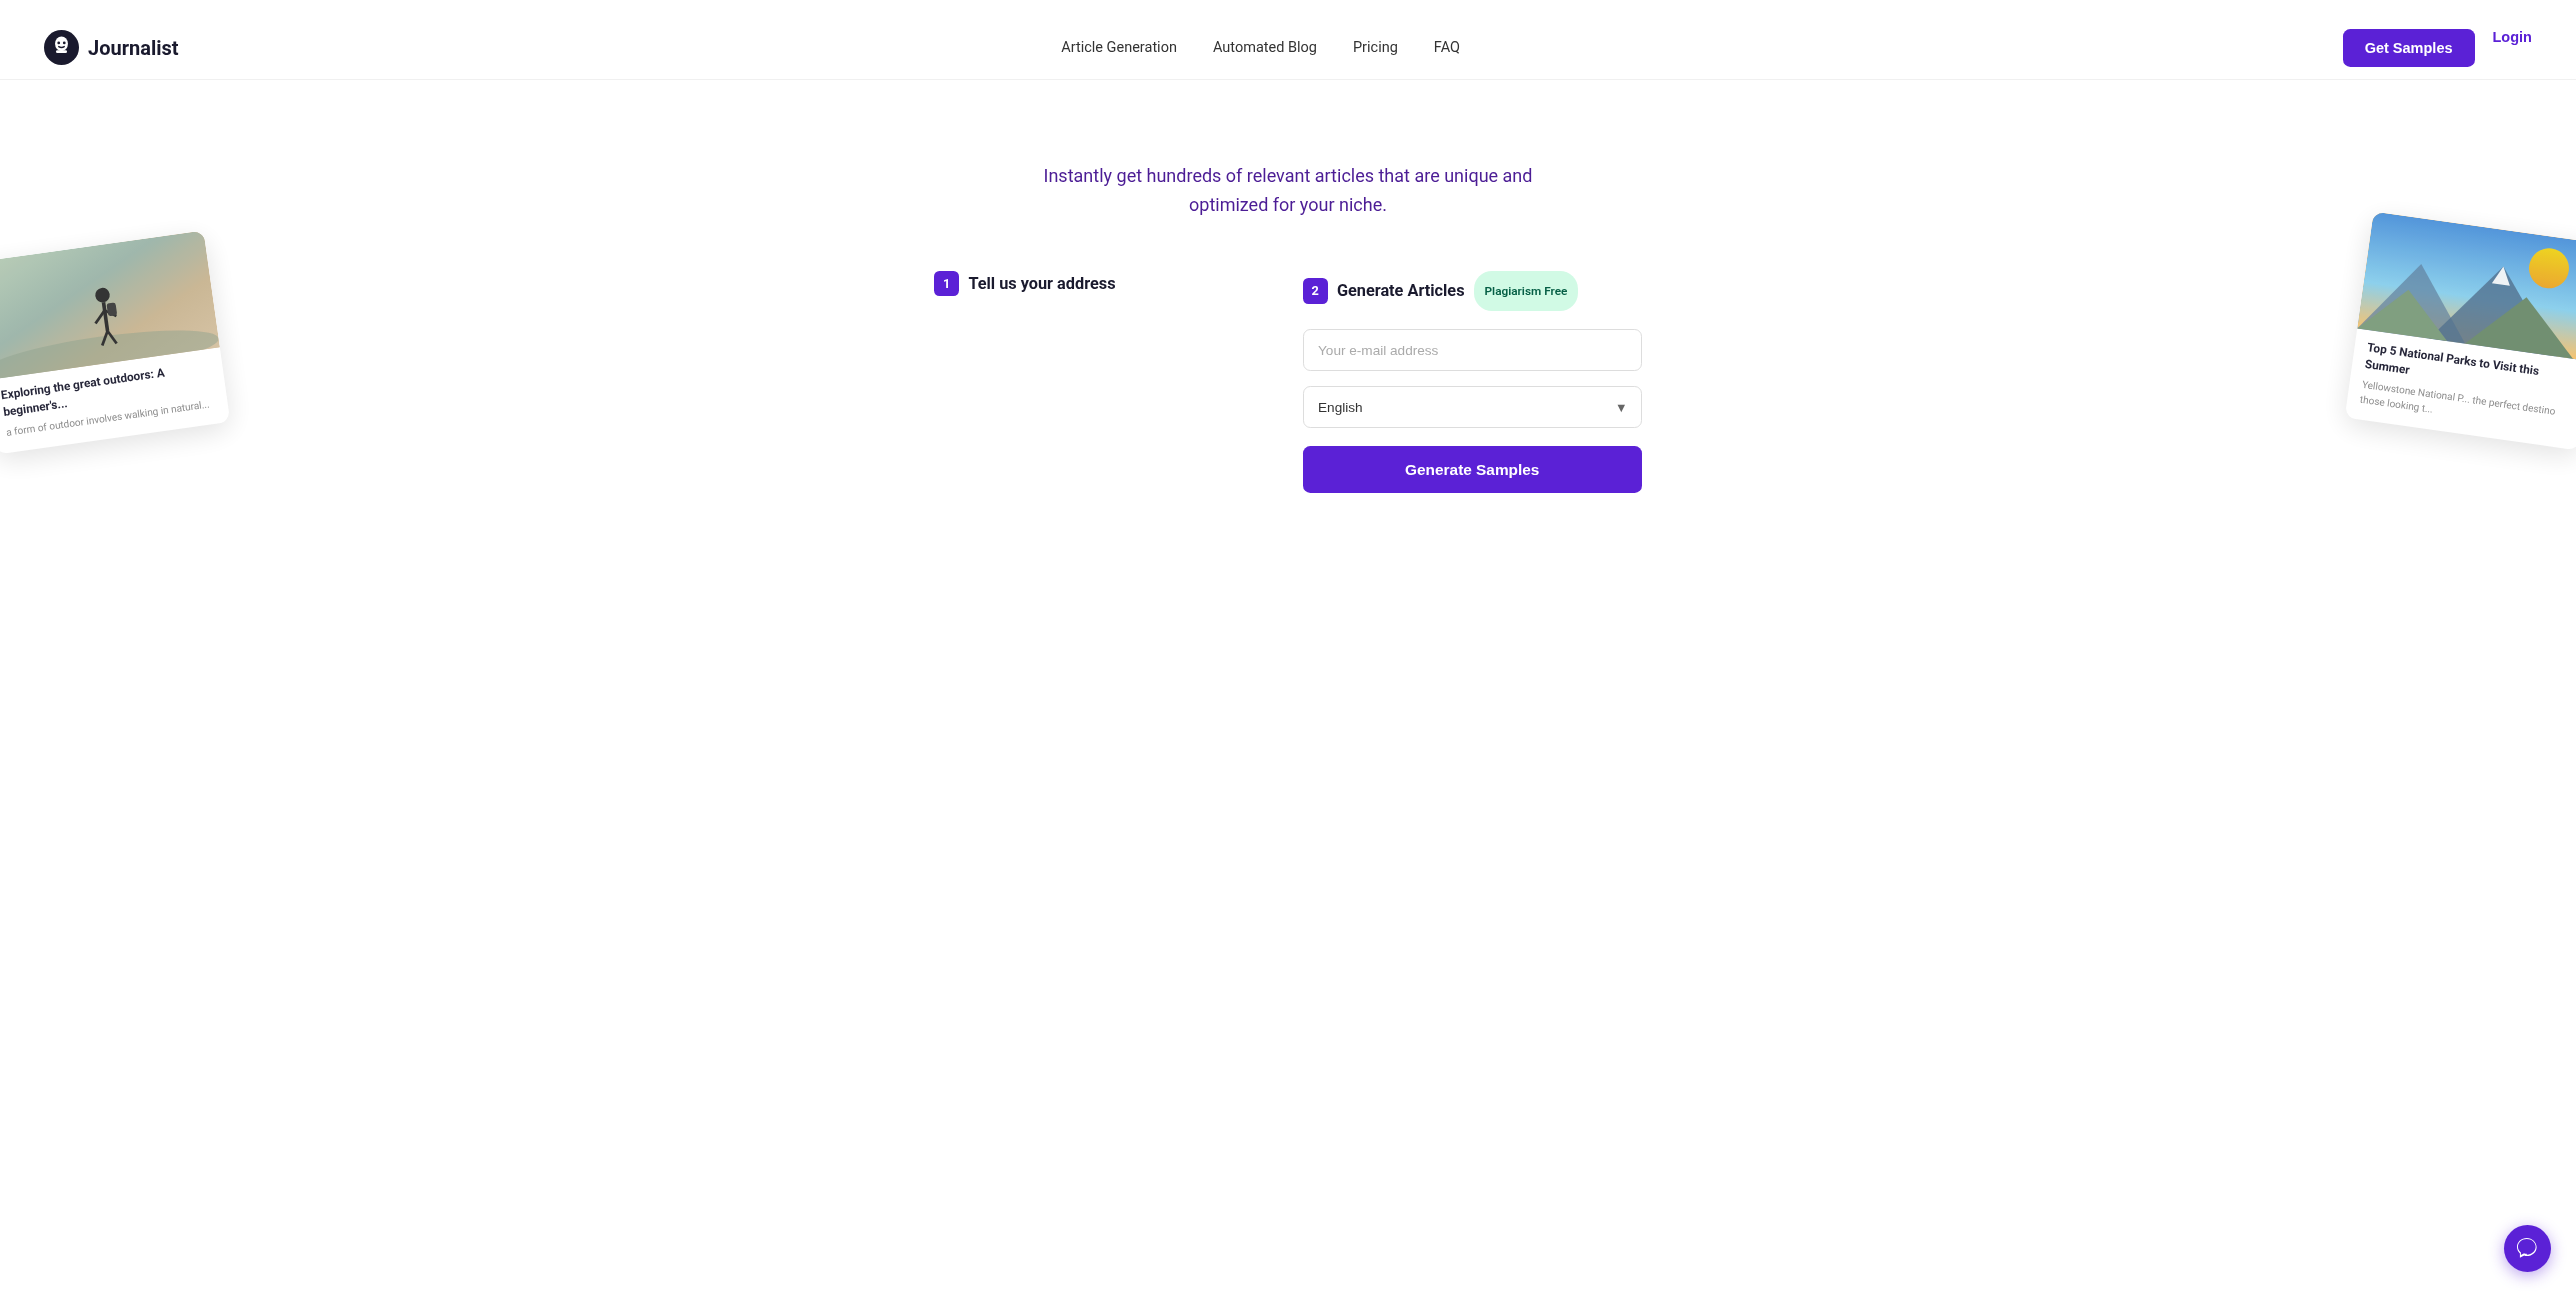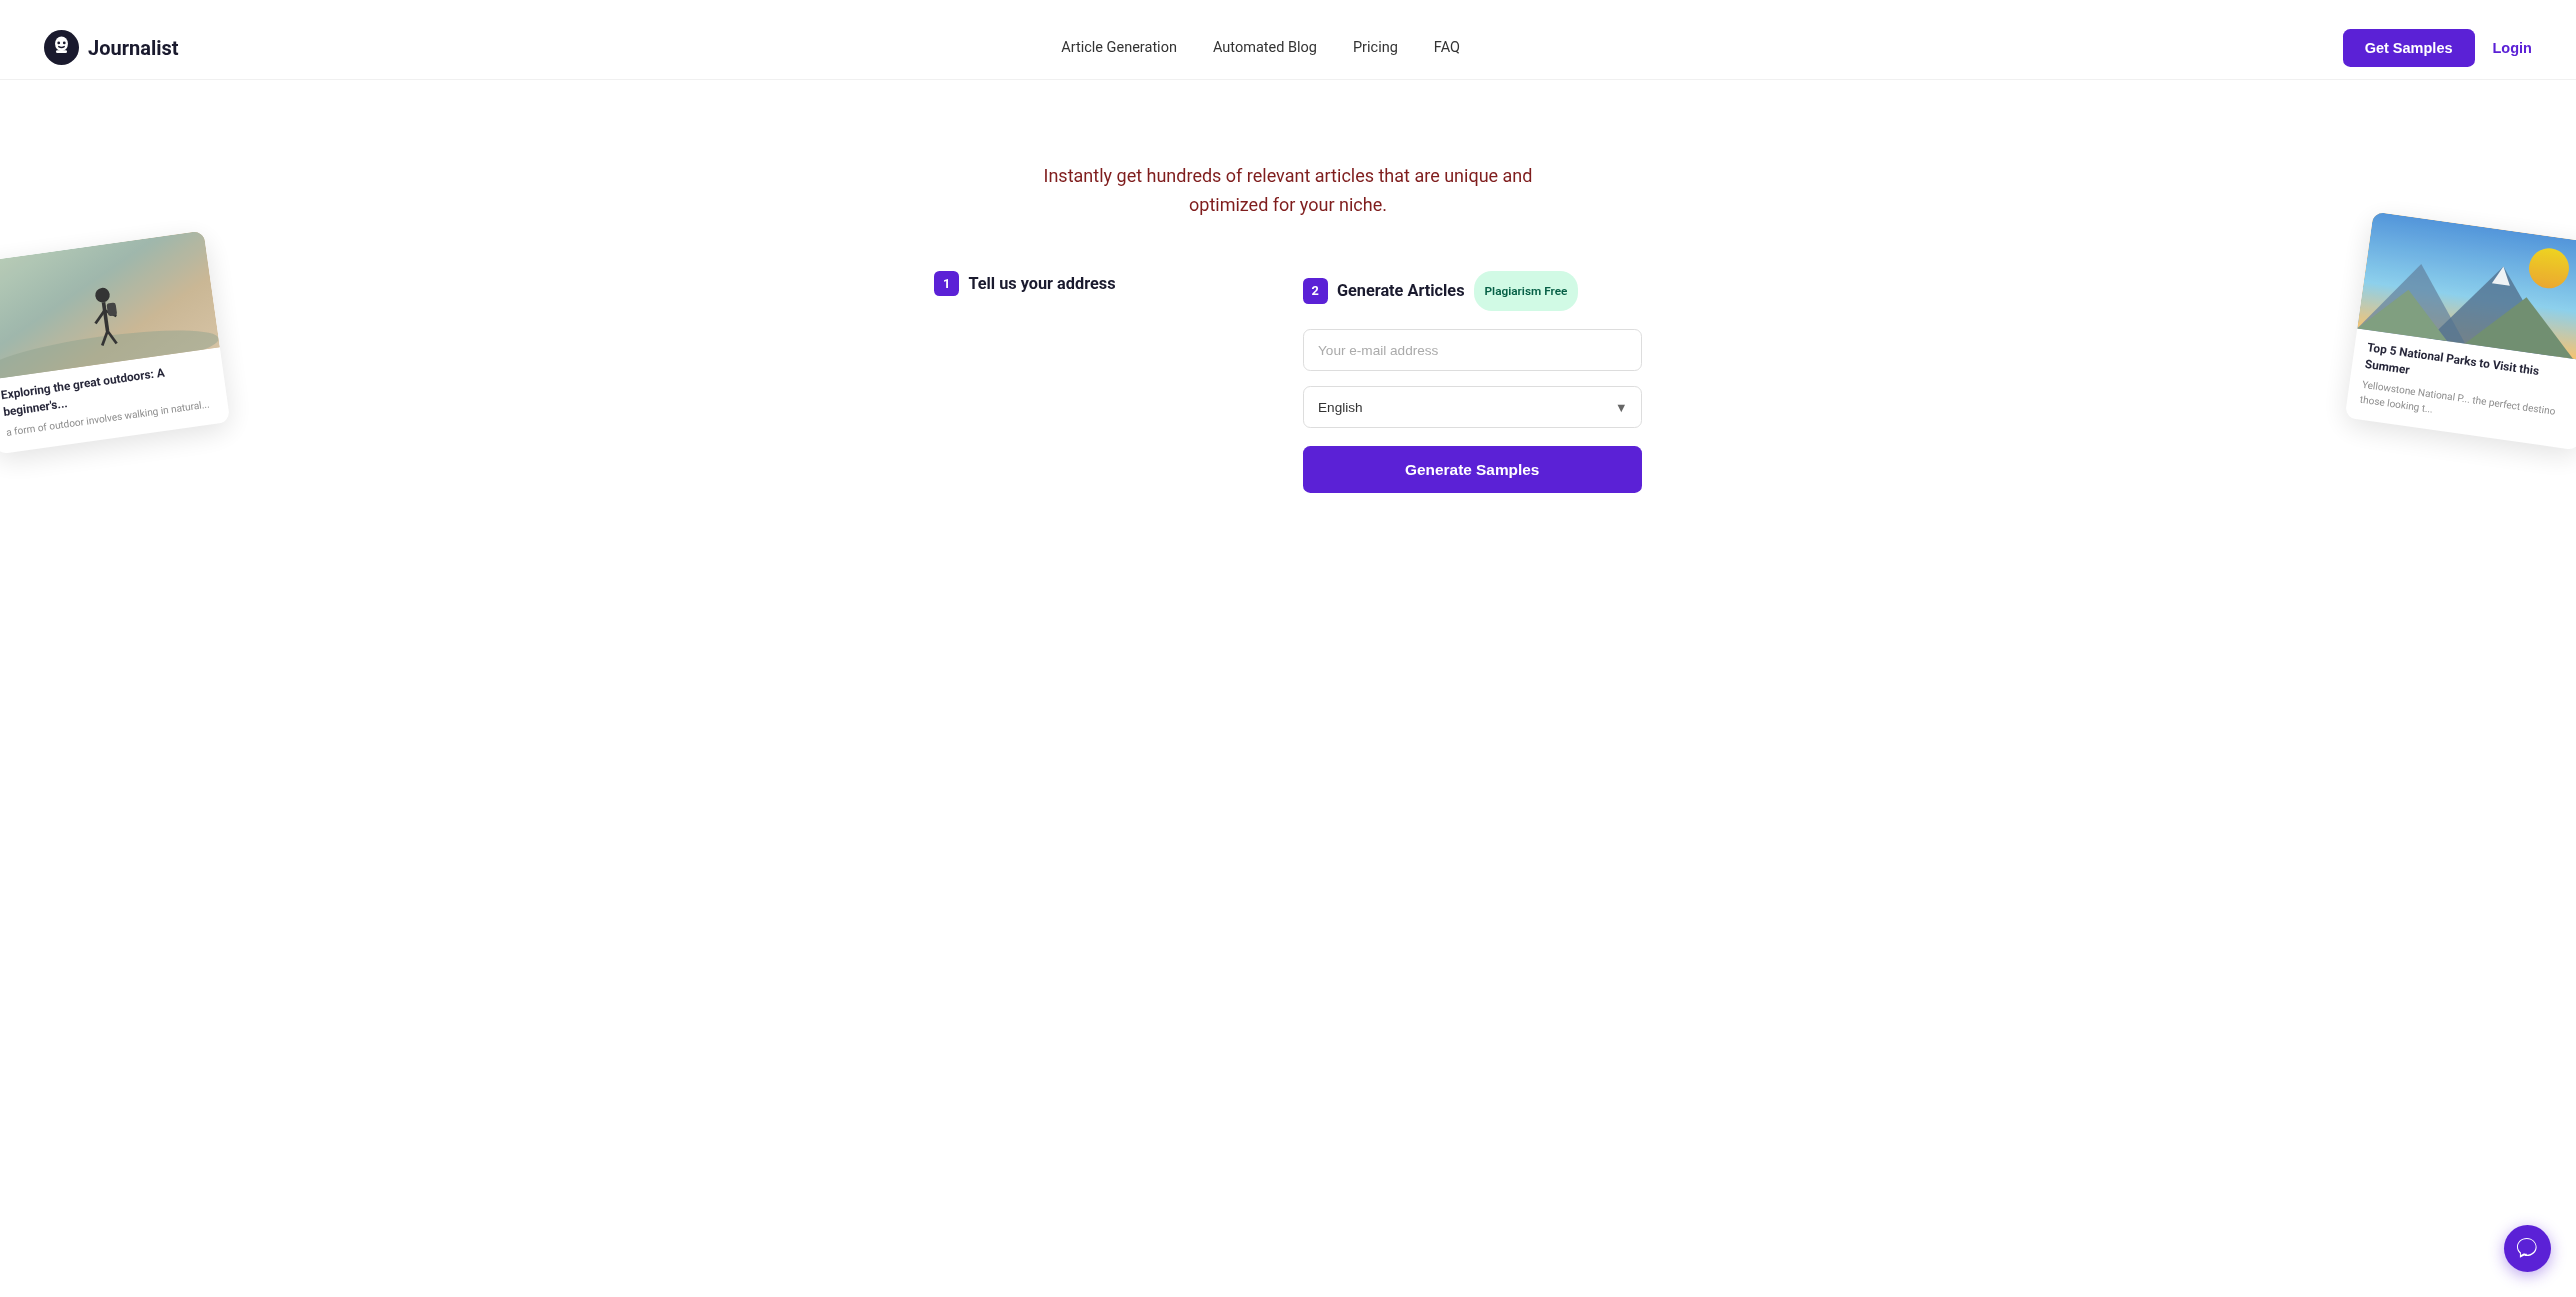--- a/index.html
+++ b/index.html
@@ -57,21 +57,21 @@
 
     .navbar-links a {
       text-decoration: none;
       color: #333;
       font-size: 14.5px;
       font-weight: 400;
     }
 
     .navbar-actions {
       display: flex;
-      align-items: center;
+      align-items: flex-start;
       gap: 18px;
     }
 
     .btn-get-samples {
       background: #5b21d6;
       color: #fff;
       border: none;
       border-radius: 7.3px;
       padding: 11px 22px;
       font-size: 14.5px;
@@ -107,21 +107,21 @@
       max-width: 727px;
     }
 
     .hero-title .highlight {
       color: #5b21d6;
     }
 
     .hero-subtitle {
       margin-top: 25.4px;
       font-size: 18px;
-      color: #7f1d1d;
+      color: #4c1d95;
       text-align: center;
       max-width: 563px;
       line-height: 1.6;
     }
 
     
     .form-section {
       display: flex;
       gap: 29px;
       margin-top: 51px;

